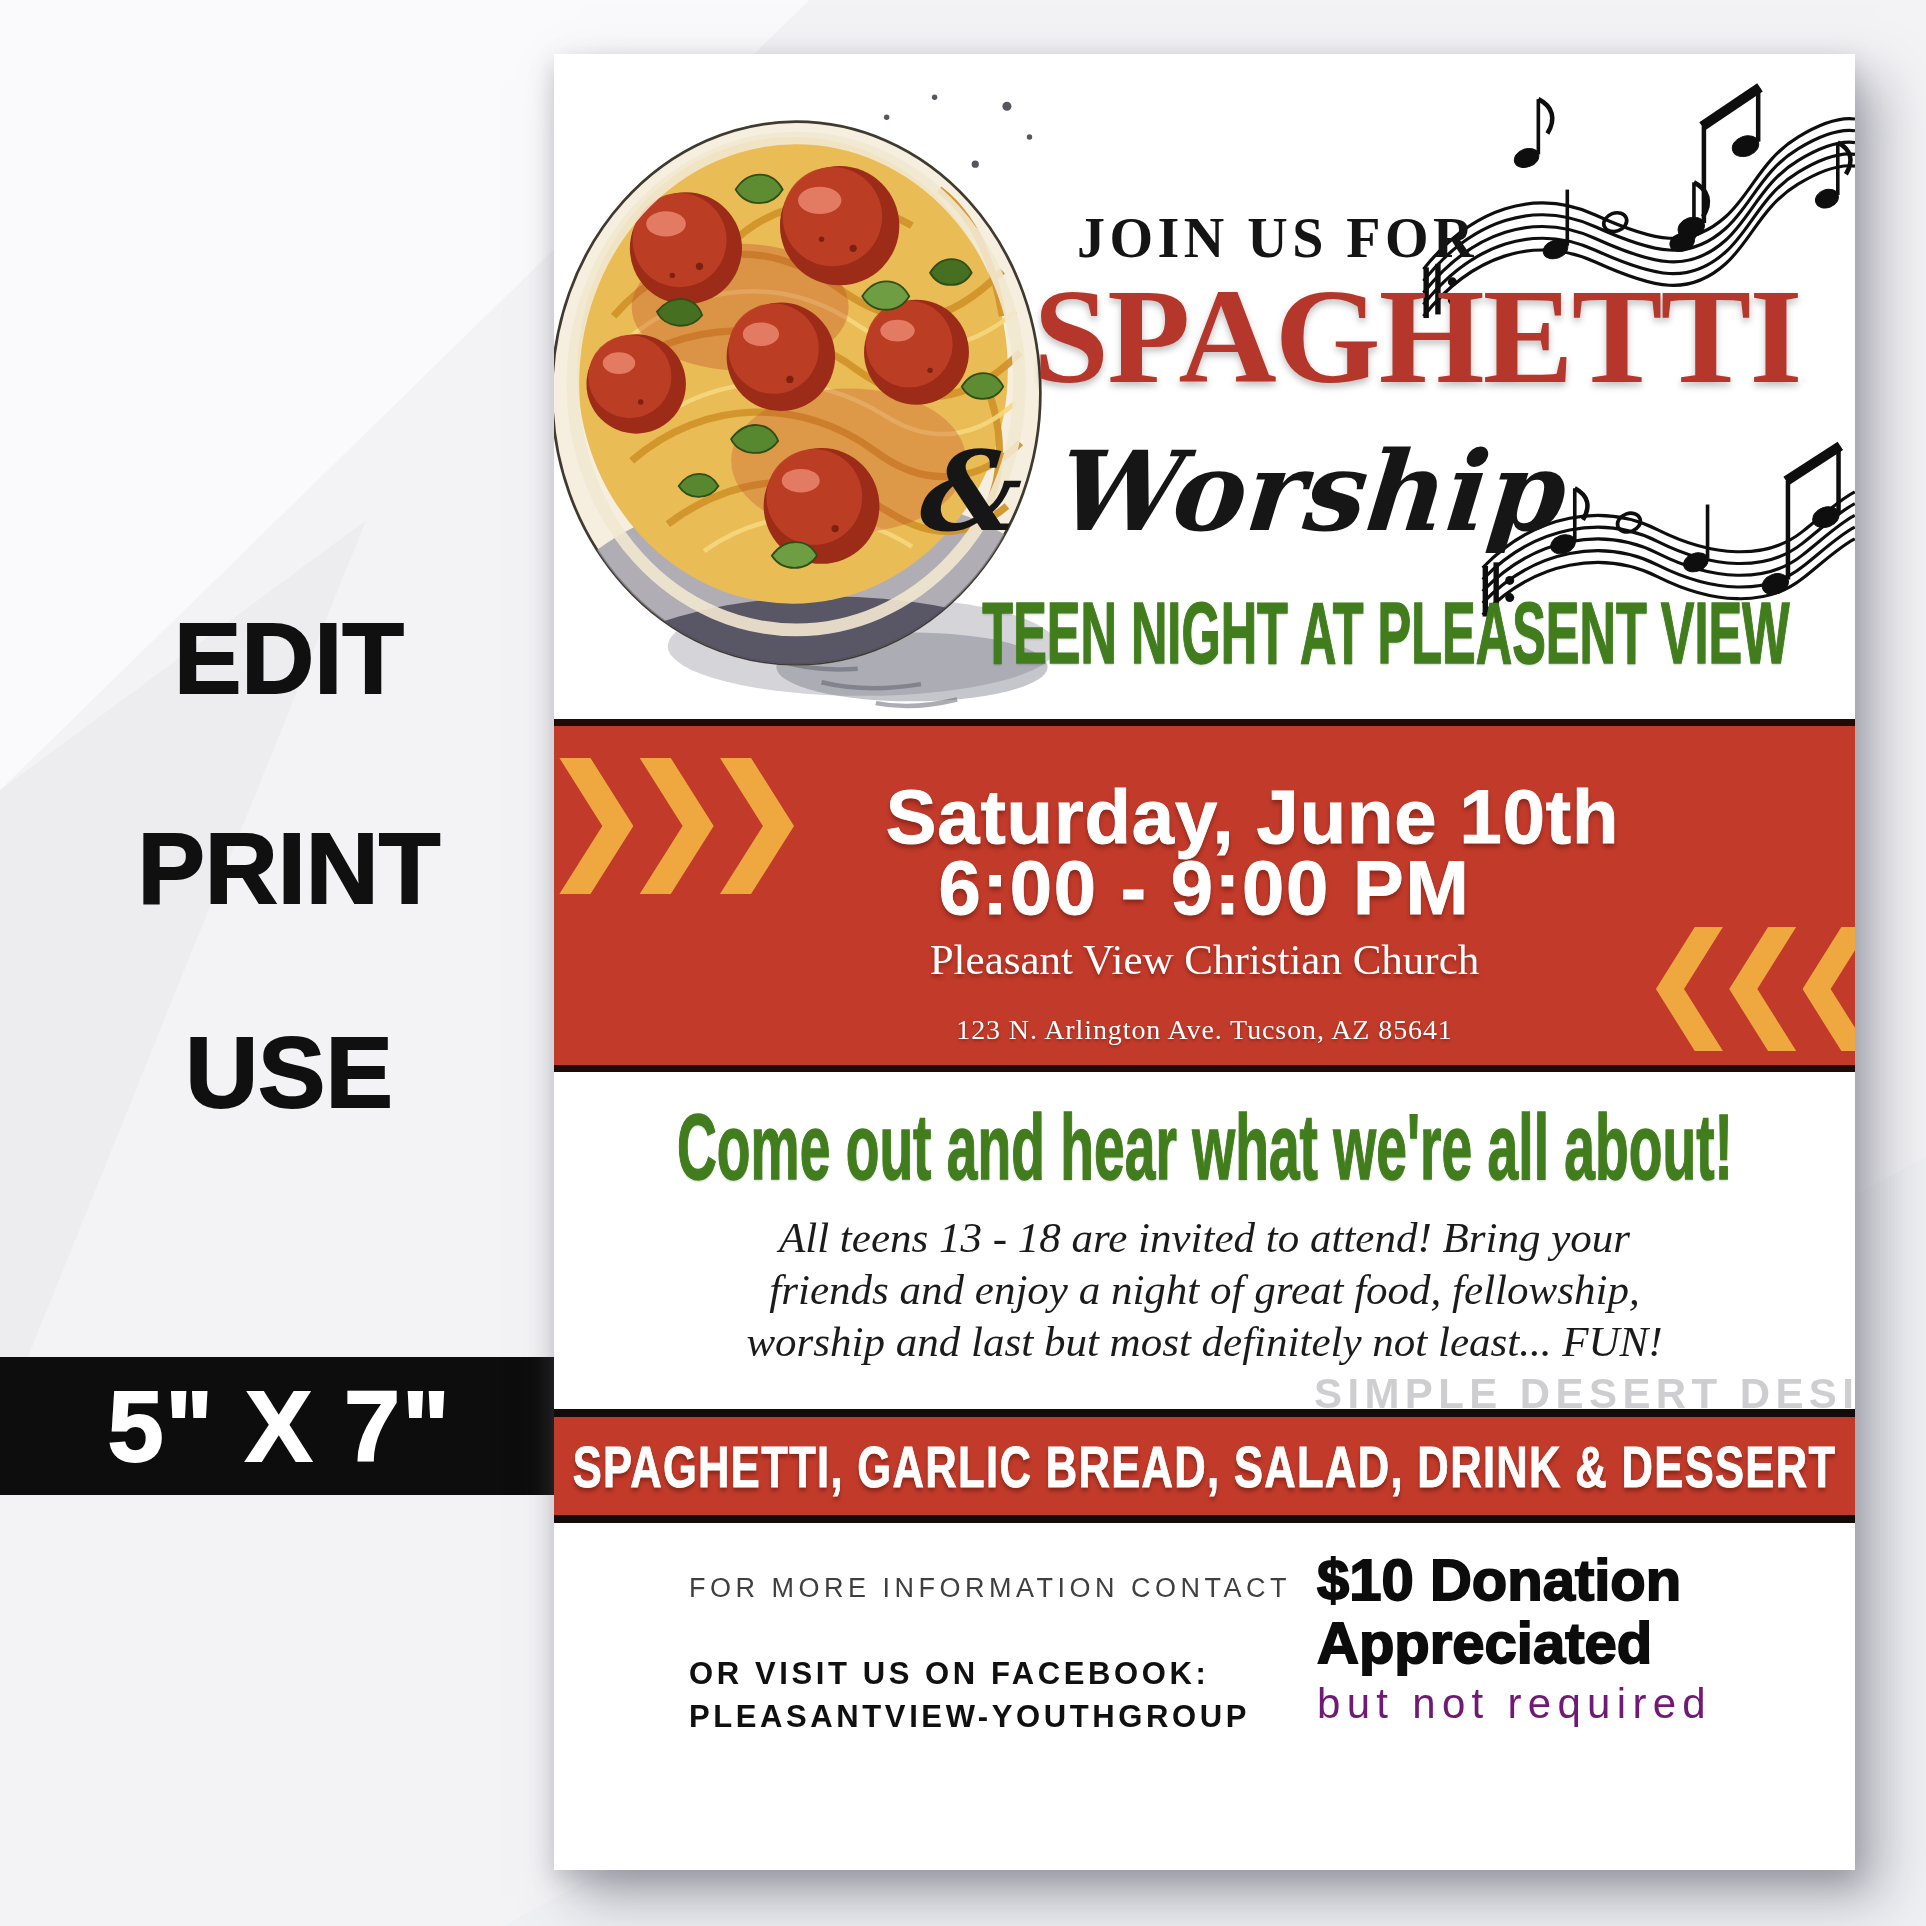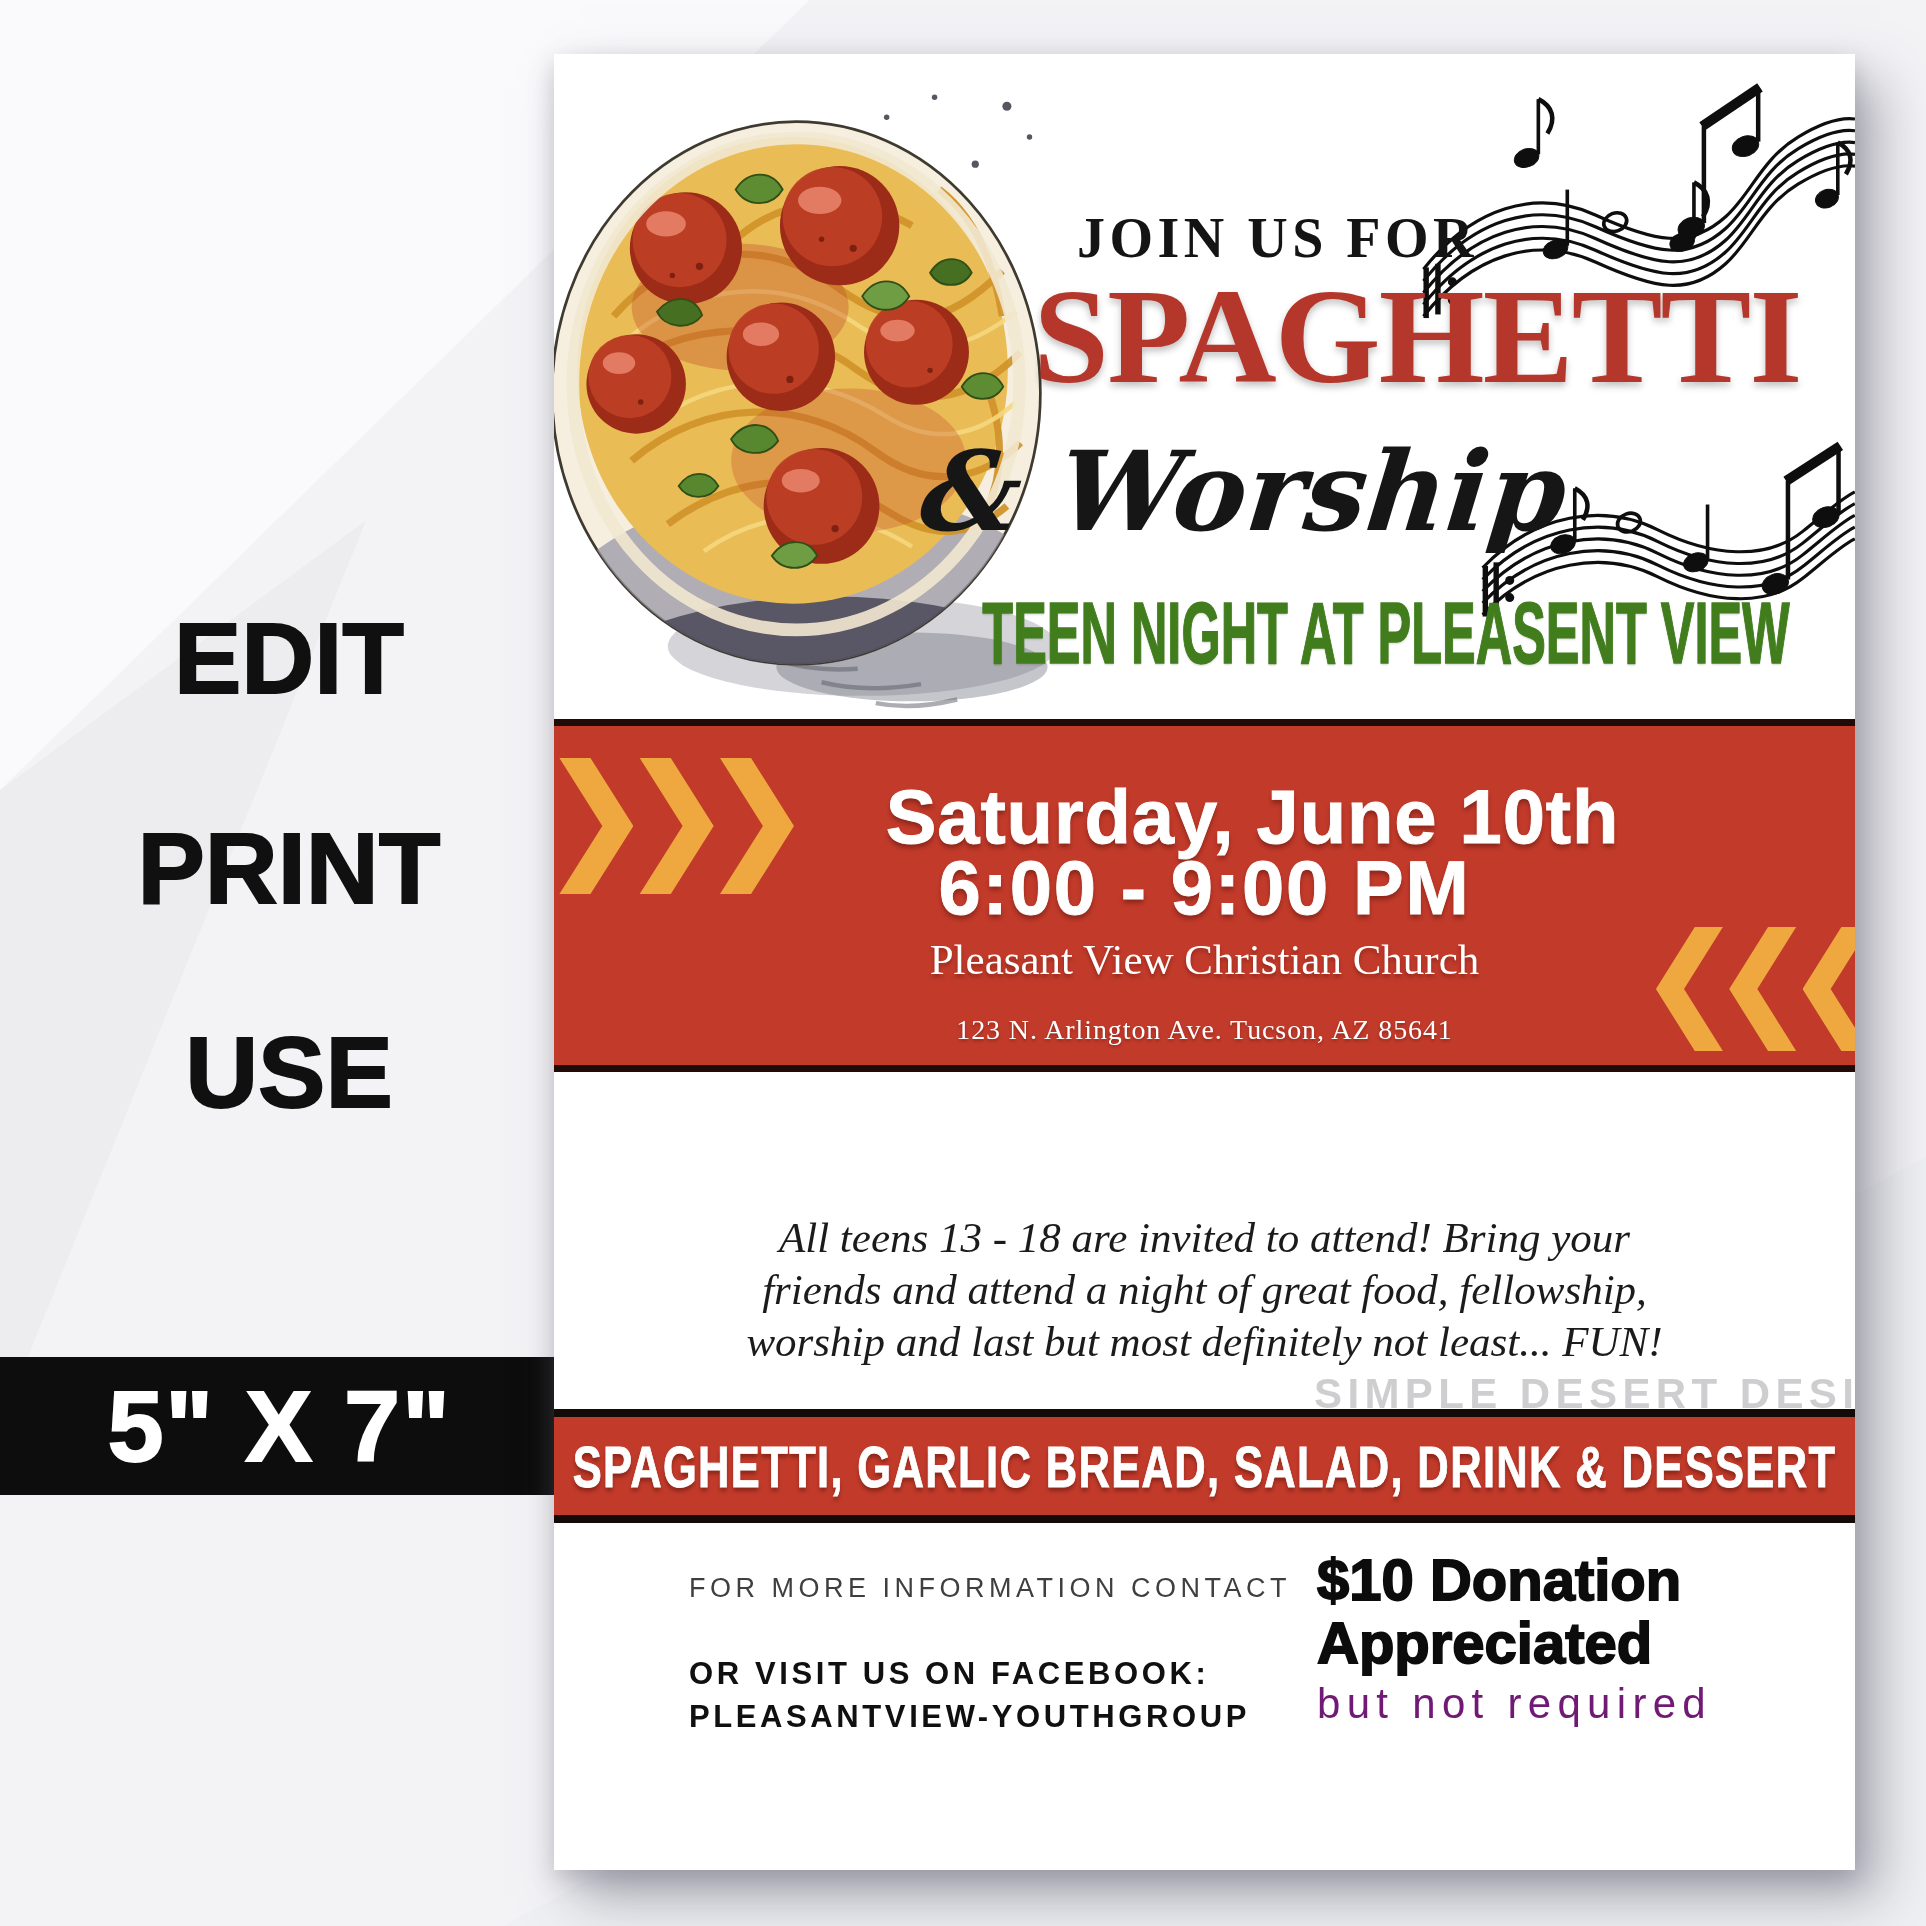--- a/index.html
+++ b/index.html
@@ -271,23 +271,26 @@
       <div class="chev-l"></div>
       <div class="chev-l"></div>
       <div class="chev-l"></div>
     </div>
     <div class="b1-text b1-date">Saturday, June 10th</div>
     <div class="b1-text b1-time">6:00 - 9:00 PM</div>
     <div class="b1-text b1-venue">Pleasant View Christian Church</div>
     <div class="b1-text b1-addr">123 N. Arlington Ave. Tucson, AZ 85641</div>
   </div>
 
+  <div class="hdr-line comeout">
+      <span>Come out and hear what we're all about!</span>
+    </div>
   <div class="para">
     <span>All teens 13 - 18 are invited to attend! Bring your</span><br>
-    <span>friends and attend a night of great food, fellowship,</span><br>
+    <span>friends and enjoy a night of great food, fellowship,</span><br>
     <span>worship and last but most definitely not least... FUN!</span>
   </div>
 
   <div class="watermark">SIMPLE DESERT DESIGNS</div>
 
   <div class="banner2">
     <span>SPAGHETTI, GARLIC BREAD, SALAD, DRINK &amp; DESSERT</span>
   </div>
 
   <div class="ft ft-thin" id="ft1">FOR MORE INFORMATION CONTACT</div>

